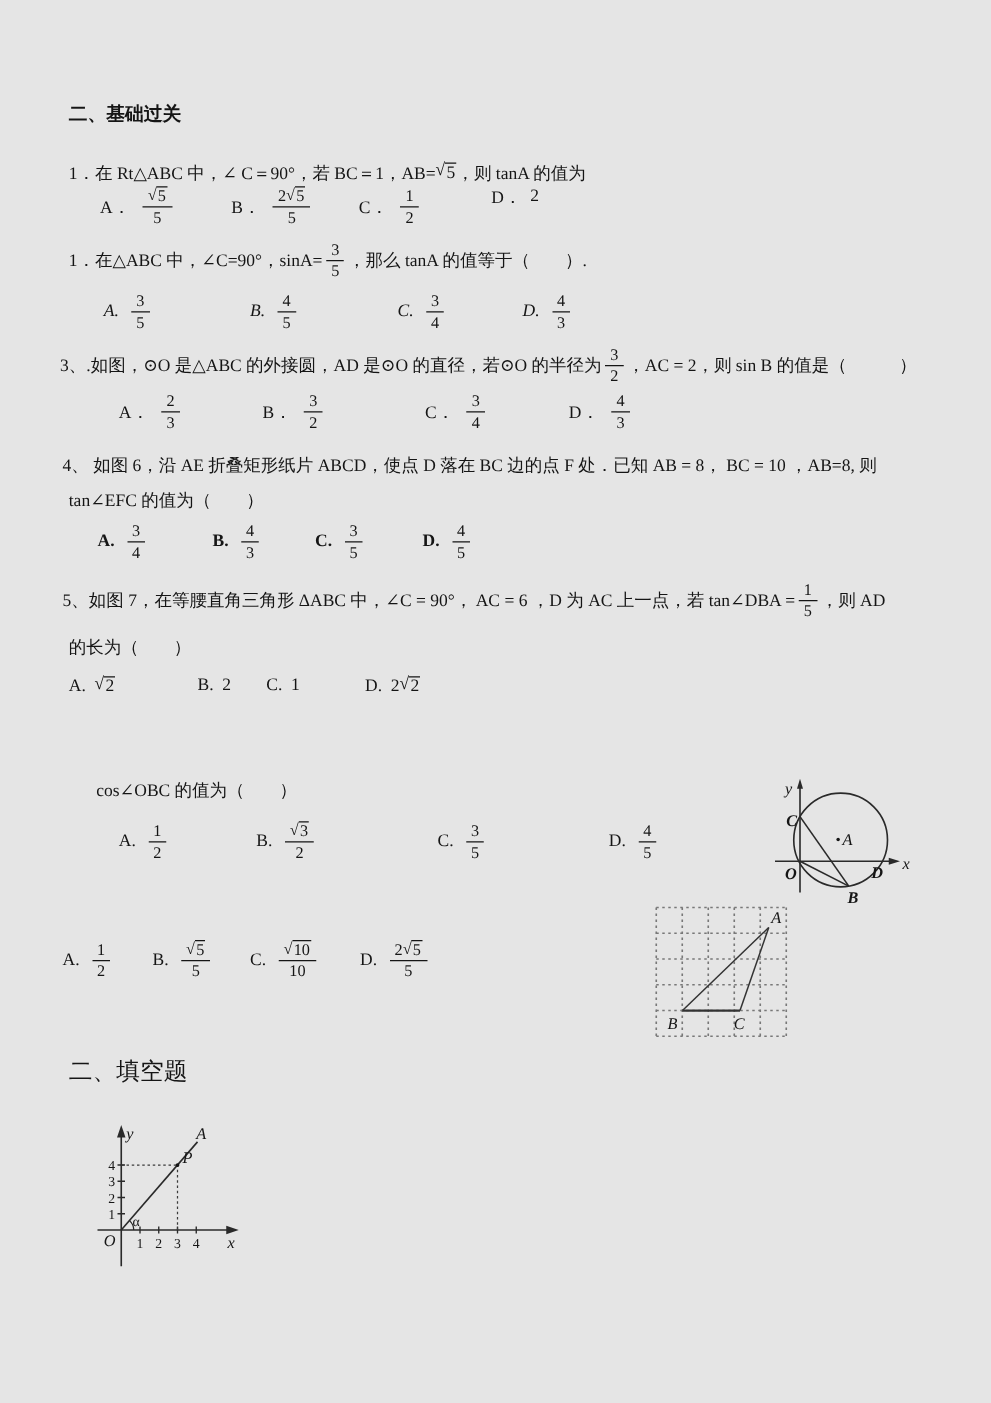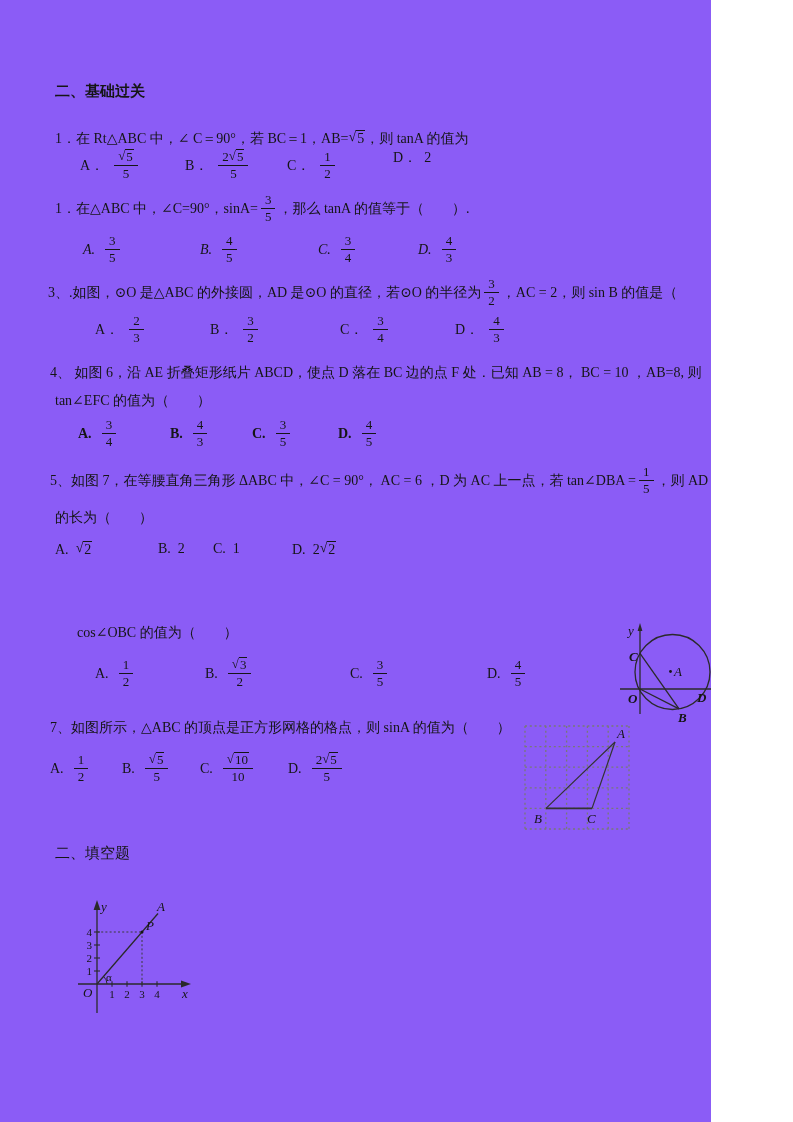--- a/index.html
+++ b/index.html
@@ -1,16 +1,16 @@
 <!DOCTYPE html>
 <html><head>
 <meta charset="utf-8">
 <style>
   html,body{margin:0;padding:0;background:#fff;}
-  .page{position:relative;width:711px;height:1122px;background:#8b5cf6;overflow:hidden;
+  .page{position:relative;width:793px;height:1122px;background:#e5e5e5;overflow:hidden;
         font-family:"Liberation Serif","DejaVu Serif",serif;color:#151515;}
   .line{position:absolute;display:flex;align-items:center;font-size:14px;}
   .line span{white-space:pre;}
   .bold{font-weight:bold;}
   .optrow{position:absolute;left:0;width:100%;}
   .opt{position:absolute;display:flex;align-items:center;font-size:14px;top:0;}
   .olabel{white-space:pre;margin-right:7px;}
   .ital{font-style:italic;}
   .frac{display:inline-flex;flex-direction:column;align-items:center;font-size:13px;line-height:1.25;margin:0 3px;vertical-align:middle;}
   .frac .num{display:inline-flex;align-items:flex-end;padding:0 4px;border-bottom:1.2px solid #151515;}
@@ -257,21 +257,20 @@
     </span>
     <span class="opt" style="left:487px">
       <span class="olabel">D.</span>
       <span class="frac">
           <span class="num">4</span>
           <span class="den">5</span>
         </span>
     </span>
   </div>
 
-  <div class="line" style="left:50px;top:719px">7、如图所示，△ABC 的顶点是正方形网格的格点，则 sinA 的值为（　　）</div>
 
   <div class="optrow" style="top:752px;height:42px">
     <span class="opt" style="left:50px">
       <span class="olabel">A.</span>
       <span class="frac">
           <span class="num">1</span>
           <span class="den">2</span>
         </span>
     </span>
     <span class="opt" style="left:122px">
@@ -306,21 +305,21 @@
             <span class="sqrt">
               <span class="rad">√</span>
               <span class="bod">5</span>
             </span>
           </span>
         <span class="den">5</span>
       </span>
     </span>
   </div>
 
-  <div class="line" style="left:55px;top:844px;font-size:15px">二、填空题</div>
+  <div class="line" style="left:55px;top:844px;font-size:19px">二、填空题</div>
 
 
   <svg class="fig" style="left:612px;top:618px" width="125" height="115" viewBox="0 0 125 115">
     <circle cx="60.5" cy="54" r="37.5" fill="none" stroke="#2a2a2a" stroke-width="1.3"></circle>
     <line x1="28" y1="10" x2="28" y2="96" stroke="#2a2a2a" stroke-width="1.3"></line>
     <polygon points="28,5 25.6,13 30.4,13" fill="#2a2a2a"></polygon>
     <line x1="8" y1="71" x2="103" y2="71" stroke="#2a2a2a" stroke-width="1.3"></line>
     <polygon points="108,71 99,68.2 99,73.8" fill="#2a2a2a"></polygon>
     <line x1="28" y1="35.3" x2="67" y2="90.9" stroke="#2a2a2a" stroke-width="1.3"></line>
     <line x1="28" y1="71" x2="67" y2="90.9" stroke="#2a2a2a" stroke-width="1.3"></line>

